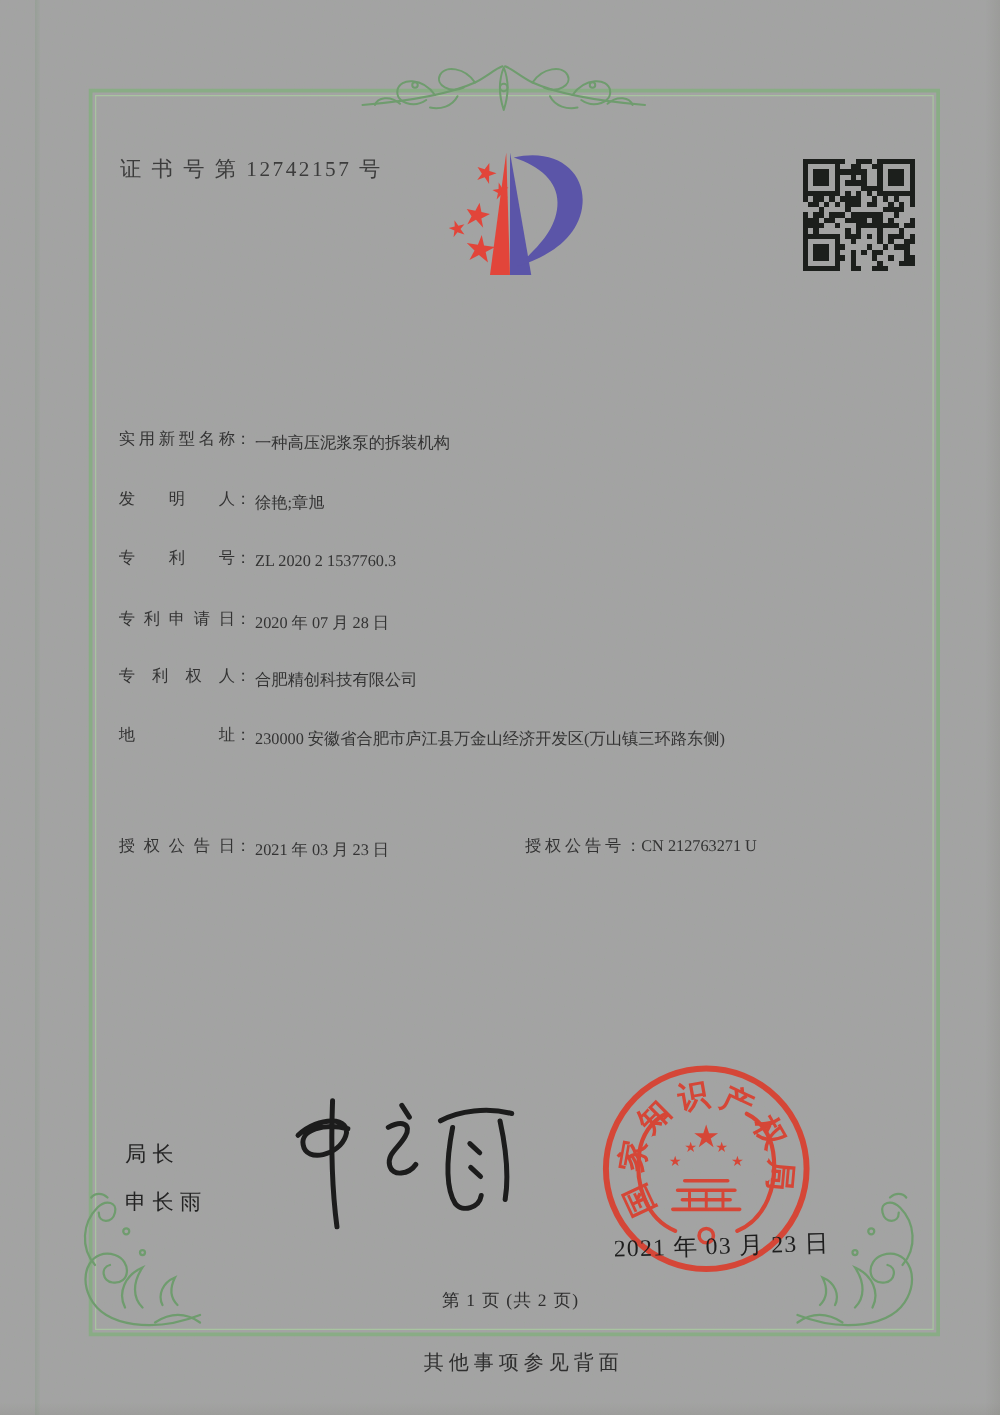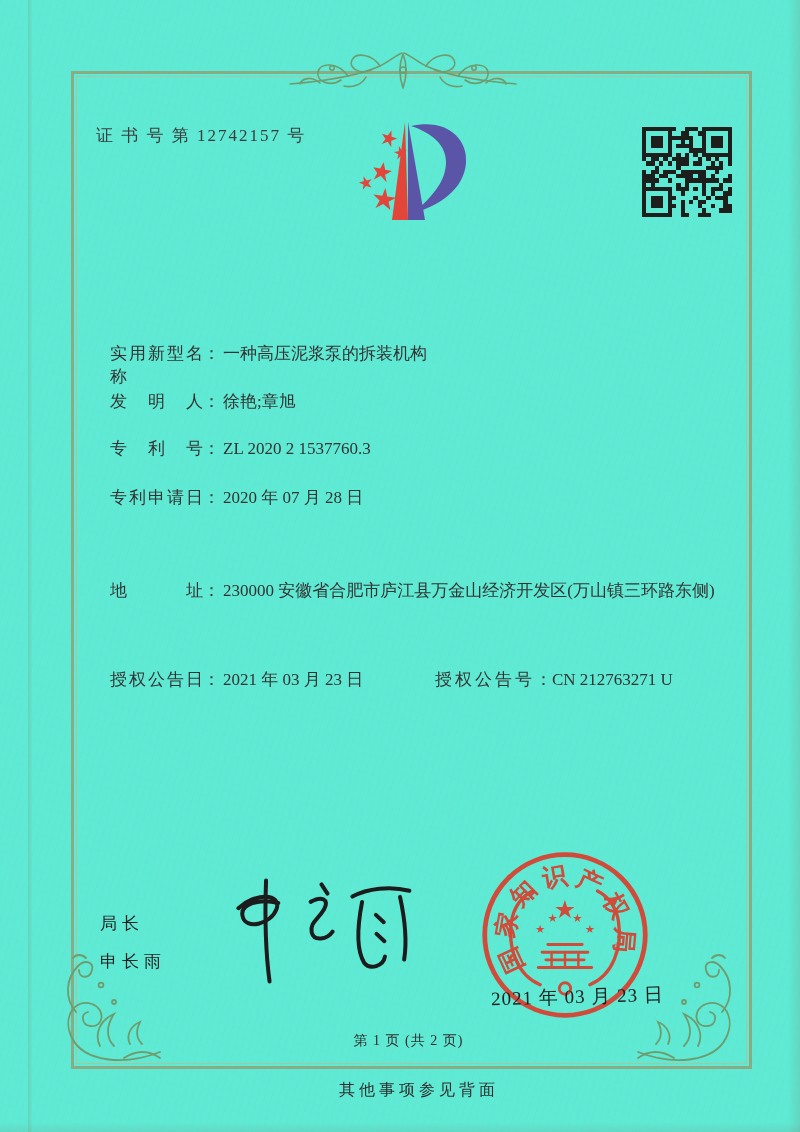--- a/index.html
+++ b/index.html
@@ -1,17 +1,17 @@
 <!DOCTYPE html>
 <html><head>
 <meta charset="utf-8">
 <style>
   html,body{margin:0;padding:0;}
   body{width:800px;height:1132px;background:#f6f4e8;font-family:"Liberation Serif","DejaVu Serif",serif;}
-  .page{position:relative;width:800px;height:1132px;background:#5eead4;overflow:hidden;}
+  .page{position:relative;width:800px;height:1132px;background:#a3a3a3;overflow:hidden;}
   .page::before{content:"";position:absolute;inset:0;pointer-events:none;
     background:
       repeating-linear-gradient(105deg, rgba(150,180,140,.05) 0 1px, transparent 1px 7px),
       repeating-linear-gradient(15deg, rgba(150,180,140,.04) 0 1px, transparent 1px 9px);}
   .scan-edge-left{position:absolute;left:28px;top:0;bottom:0;width:4px;
     background:linear-gradient(to right, rgba(120,150,120,.28), rgba(120,150,120,.05));}
   .scan-edge-right{position:absolute;right:0;top:0;bottom:0;width:12px;
     background:linear-gradient(to left, rgba(120,120,110,.18), rgba(120,120,110,0));}
   .scan-edge-bottom{position:absolute;left:0;right:0;bottom:0;height:10px;
     background:linear-gradient(to top, rgba(120,120,110,.14), rgba(120,120,110,0));}
@@ -24,21 +24,21 @@
   .orn-bl{left:52px;top:952px;}
   .orn-br{left:634px;top:952px;transform:scaleX(-1);}
 
   .cert-no{position:absolute;left:96px;top:124px;font-size:17px;letter-spacing:2px;color:#3c3c3c;}
   .logo{position:absolute;left:332px;top:110px;}
   .qr{position:absolute;left:642px;top:127px;width:90px;height:90px;}
 
   .title{position:absolute;left:71px;top:240px;width:675px;text-align:center;
     font-size:41px;font-weight:700;letter-spacing:9px;color:#1e1e1e;}
 
-  .field{position:absolute;left:110px;width:625px;font-size:17px;color:#333;}
+  .field{position:absolute;left:95px;width:625px;font-size:13px;color:#333;}
   .f-label{display:inline-block;width:93px;text-align:justify;text-align-last:justify;vertical-align:top;}
   .f-colon{vertical-align:top;}
   .f-value{display:inline-block;width:500px;vertical-align:top;margin-left:3px;line-height:24px;}
   .row-1{top:342px;} .row-2{top:390px;} .row-3{top:437px;} .row-4{top:486px;}
   .row-5{top:532px;} .row-6{top:579px;} .row-7{top:637px;margin-top:31px;}
   .grant-no{position:absolute;left:325px;top:0;}
   .grant-no .g-label{letter-spacing:3px;}
 
   .paragraphs{position:absolute;left:93px;top:664px;width:622px;font-size:15.5px;
     line-height:23px;color:#2f2f2f;text-align:justify;}
@@ -378,20 +378,23 @@
   </div>
   <div class="field row-2">
     <span class="f-label">发明人</span><span class="f-colon">：</span><span class="f-value">徐艳;章旭</span>
   </div>
   <div class="field row-3">
     <span class="f-label">专利号</span><span class="f-colon">：</span><span class="f-value">ZL 2020 2 1537760.3</span>
   </div>
   <div class="field row-4">
     <span class="f-label">专利申请日</span><span class="f-colon">：</span><span class="f-value">2020 年 07 月 28 日</span>
   </div>
+  <div class="field row-5">
+    <span class="f-label">专利权人</span><span class="f-colon">：</span><span class="f-value">合肥精创科技有限公司</span>
+  </div>
   <div class="field row-6">
     <span class="f-label">地址</span><span class="f-colon">：</span><span class="f-value">230000 安徽省合肥市庐江县万金山经济开发区(万山镇三环路东侧)</span>
   </div>
   <div class="field row-7">
     <span class="f-label">授权公告日</span><span class="f-colon">：</span><span class="f-value" style="width:210px;">2021 年 03 月 23 日</span>
     <span class="grant-no">
       <span class="g-label">授权公告号</span><span>：</span><span>CN 212763271 U</span>
     </span>
   </div>
 

